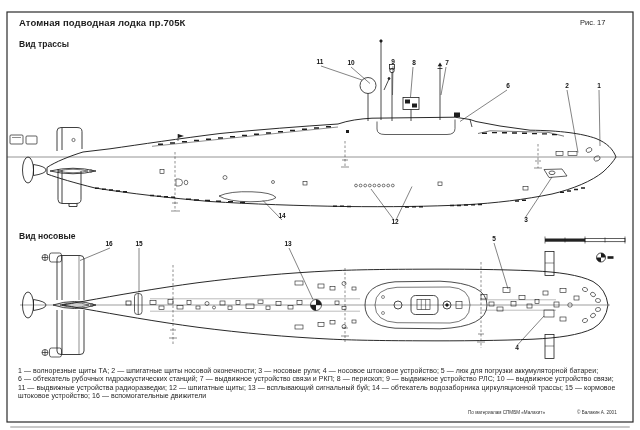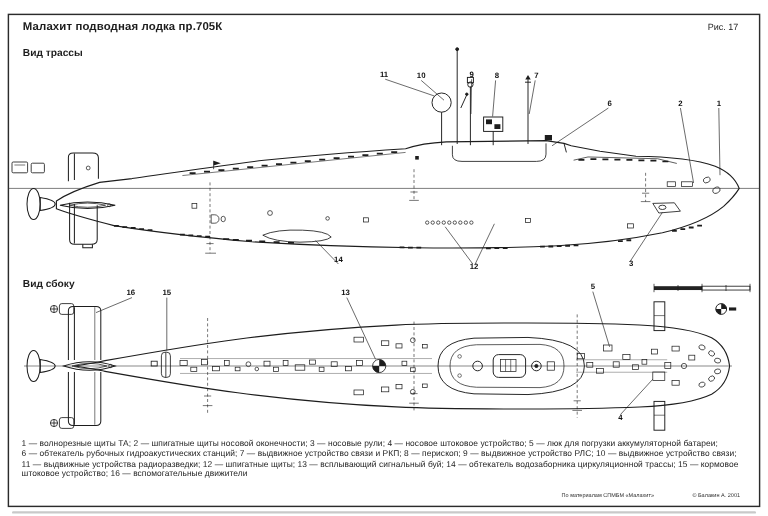--- a/index.html
+++ b/index.html
@@ -347,24 +347,24 @@
       <text class="co" x="351" y="65">10</text>
       <text class="co" x="320" y="64">11</text>
       <text class="co" x="395" y="224">12</text>
       <text class="co" x="288" y="245.5">13</text>
       <text class="co" x="282" y="218">14</text>
       <text class="co" x="139" y="245.5">15</text>
       <text class="co" x="109" y="245.5">16</text>
     </g>
   </svg>
 
-  <div class="abs title" style="left:19px;top:17px;">Малахит подводная лодка пр.705К</div>
-  <div class="abs figref" style="left:580px;top:18px;width:45px;text-align:center;">Рис. 17</div>
+  <div class="abs title" style="left:19px;top:17px;">Атомная подводная лодка пр.705К</div>
+  <div class="abs figref" style="left:580px;top:18px;width:45px;text-align:left;">Рис. 17</div>
   <div class="abs viewlabel" style="left:19px;top:39px;">Вид трассы</div>
-  <div class="abs viewlabel" style="left:19px;top:231px;">Вид сбоку</div>
+  <div class="abs viewlabel" style="left:19px;top:231px;">Вид носовые</div>
 
   <div class="abs legend" style="left:18px;top:367px;width:608px;">
     <div>1 — волнорезные щиты ТА; 2 — шпигатные щиты носовой оконечности; 3 — носовые рули; 4 — носовое штоковое устройство; 5 — люк для погрузки аккумуляторной батареи;</div>
     <div>6 — обтекатель рубочных гидроакустических станций; 7 — выдвижное устройство связи и РКП; 8 — перископ; 9 — выдвижное устройство РЛС; 10 — выдвижное устройство связи;</div>
     <div>11 — выдвижные устройства радиоразведки; 12 — шпигатные щиты; 13 — всплывающий сигнальный буй; 14 — обтекатель водозаборника циркуляционной трассы; 15 — кормовое</div>
     <div>штоковое устройство; 16 — вспомогательные движители</div>
   </div>
 
   <div class="abs foot" style="left:468px;top:410px;">По материалам СПМБМ «Малахит»</div>
   <div class="abs foot" style="left:577px;top:410px;">© Балакин А. 2001</div>

